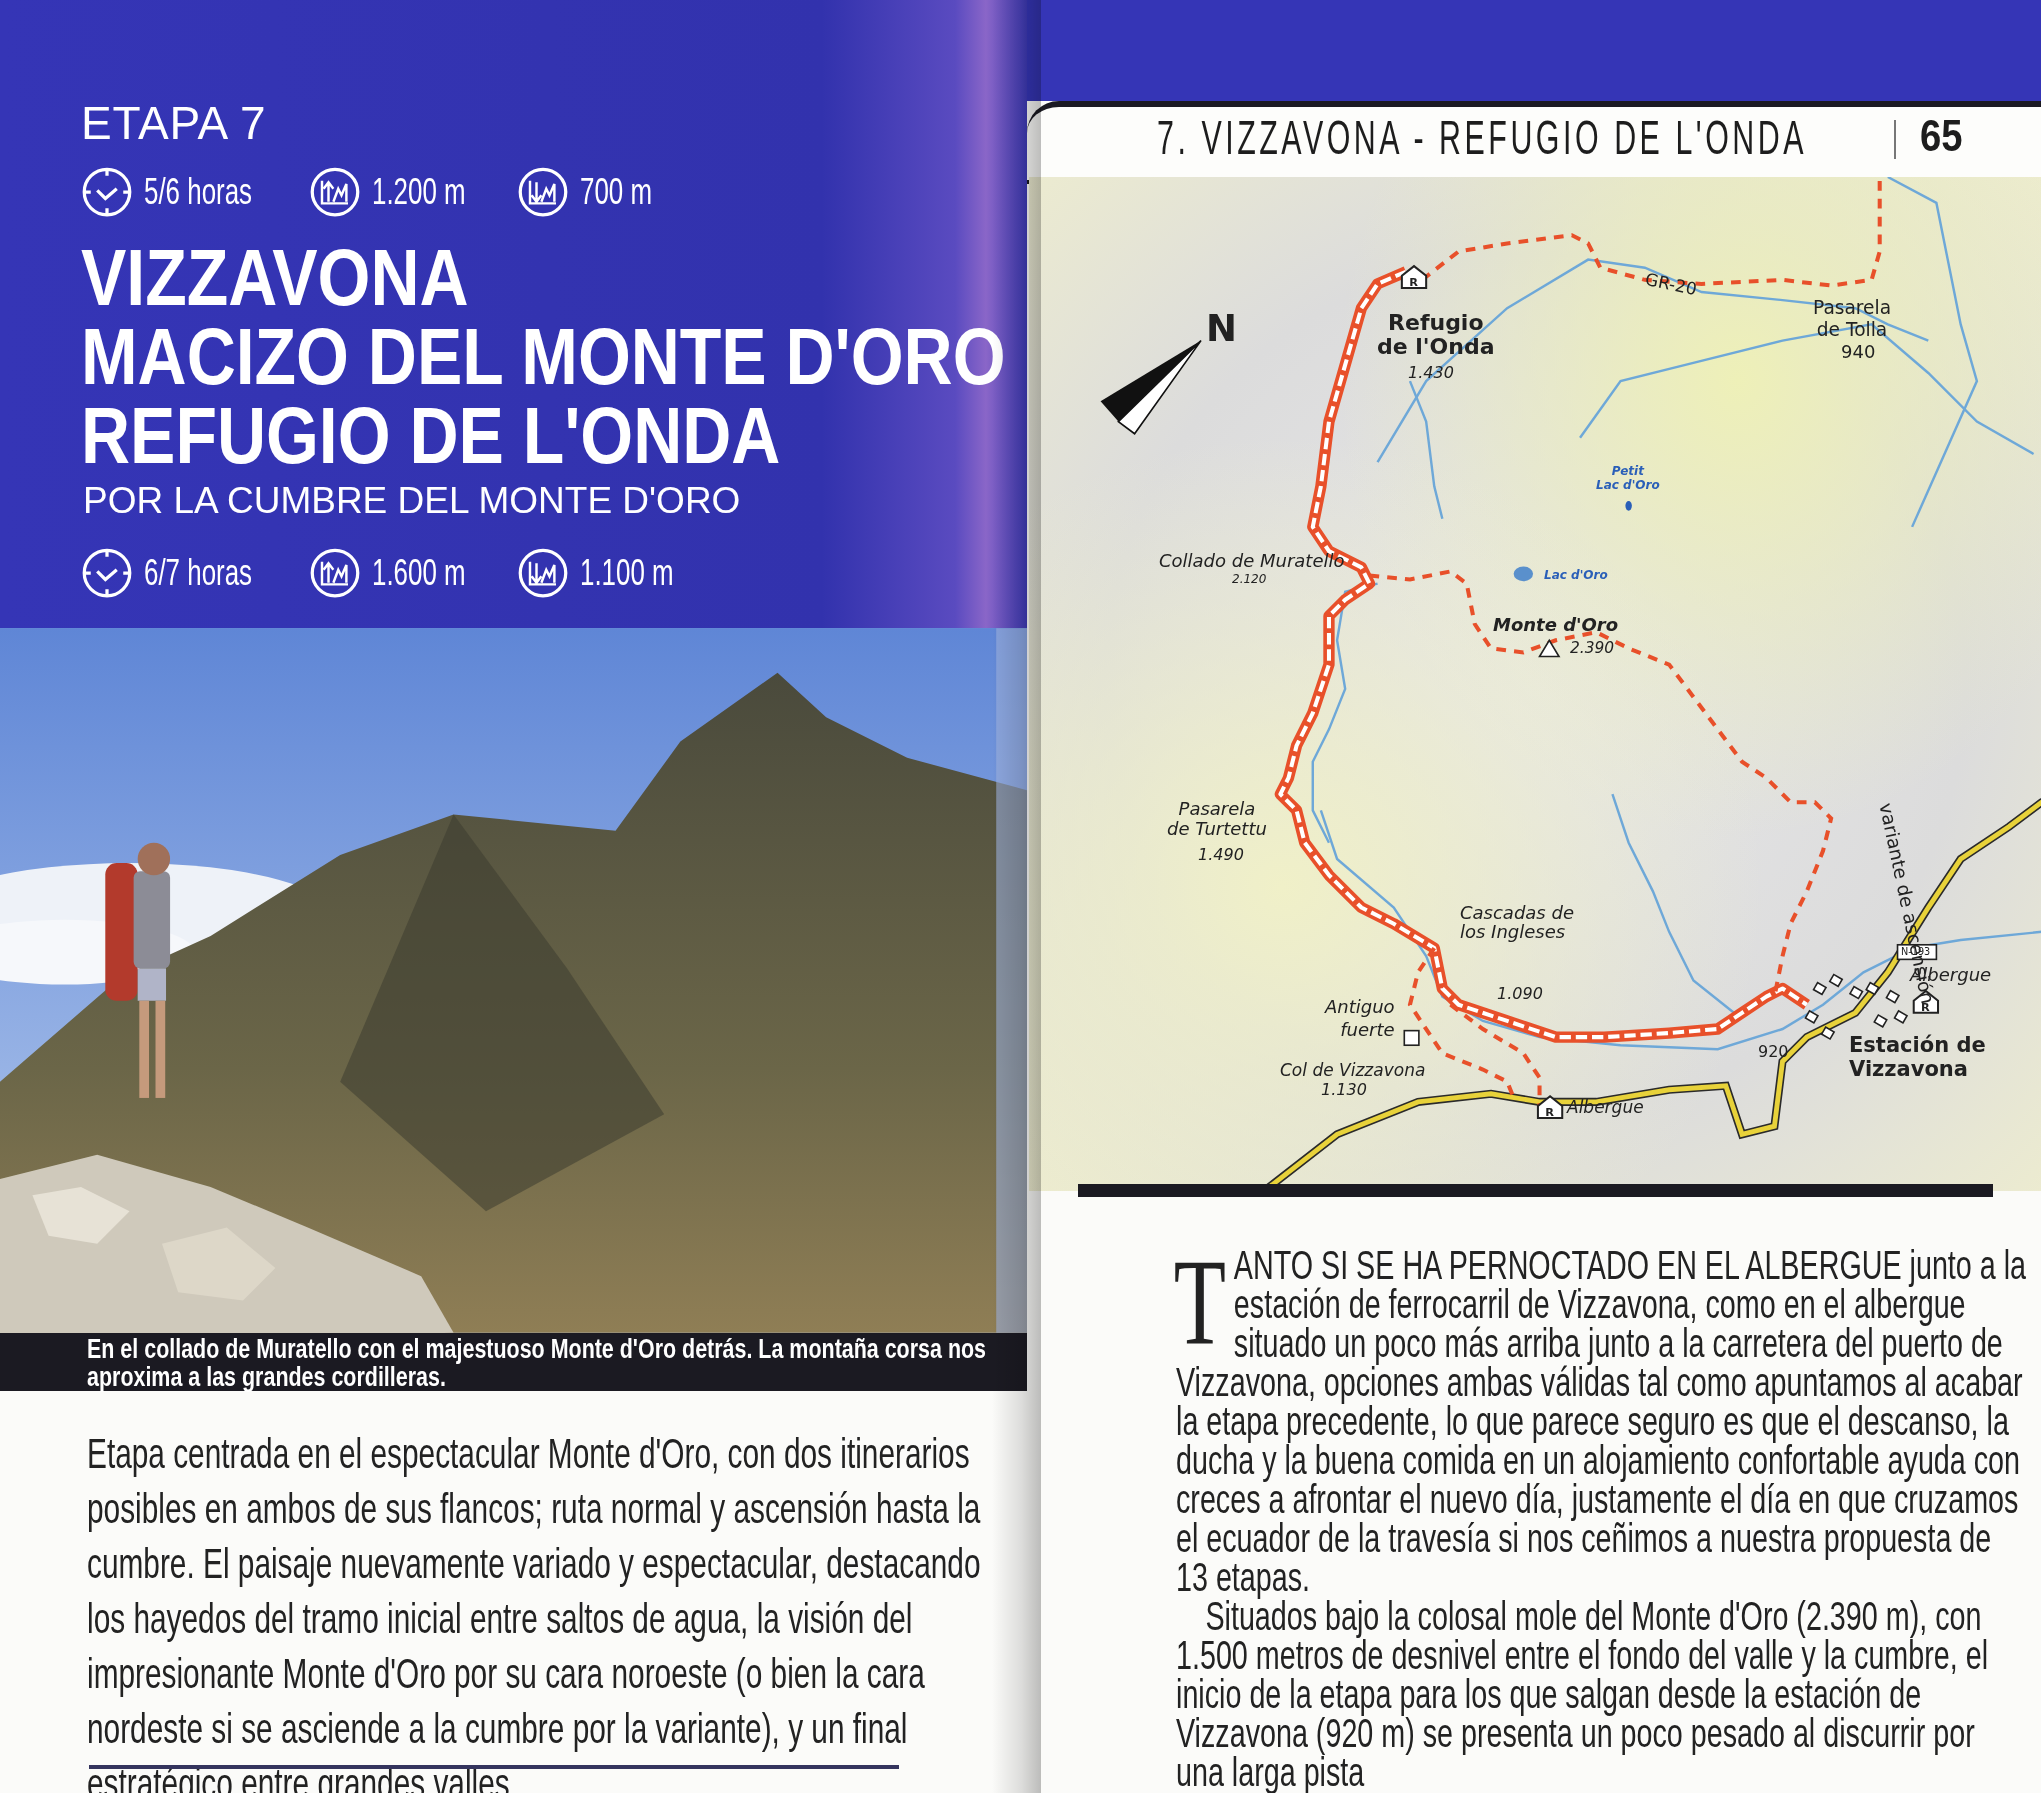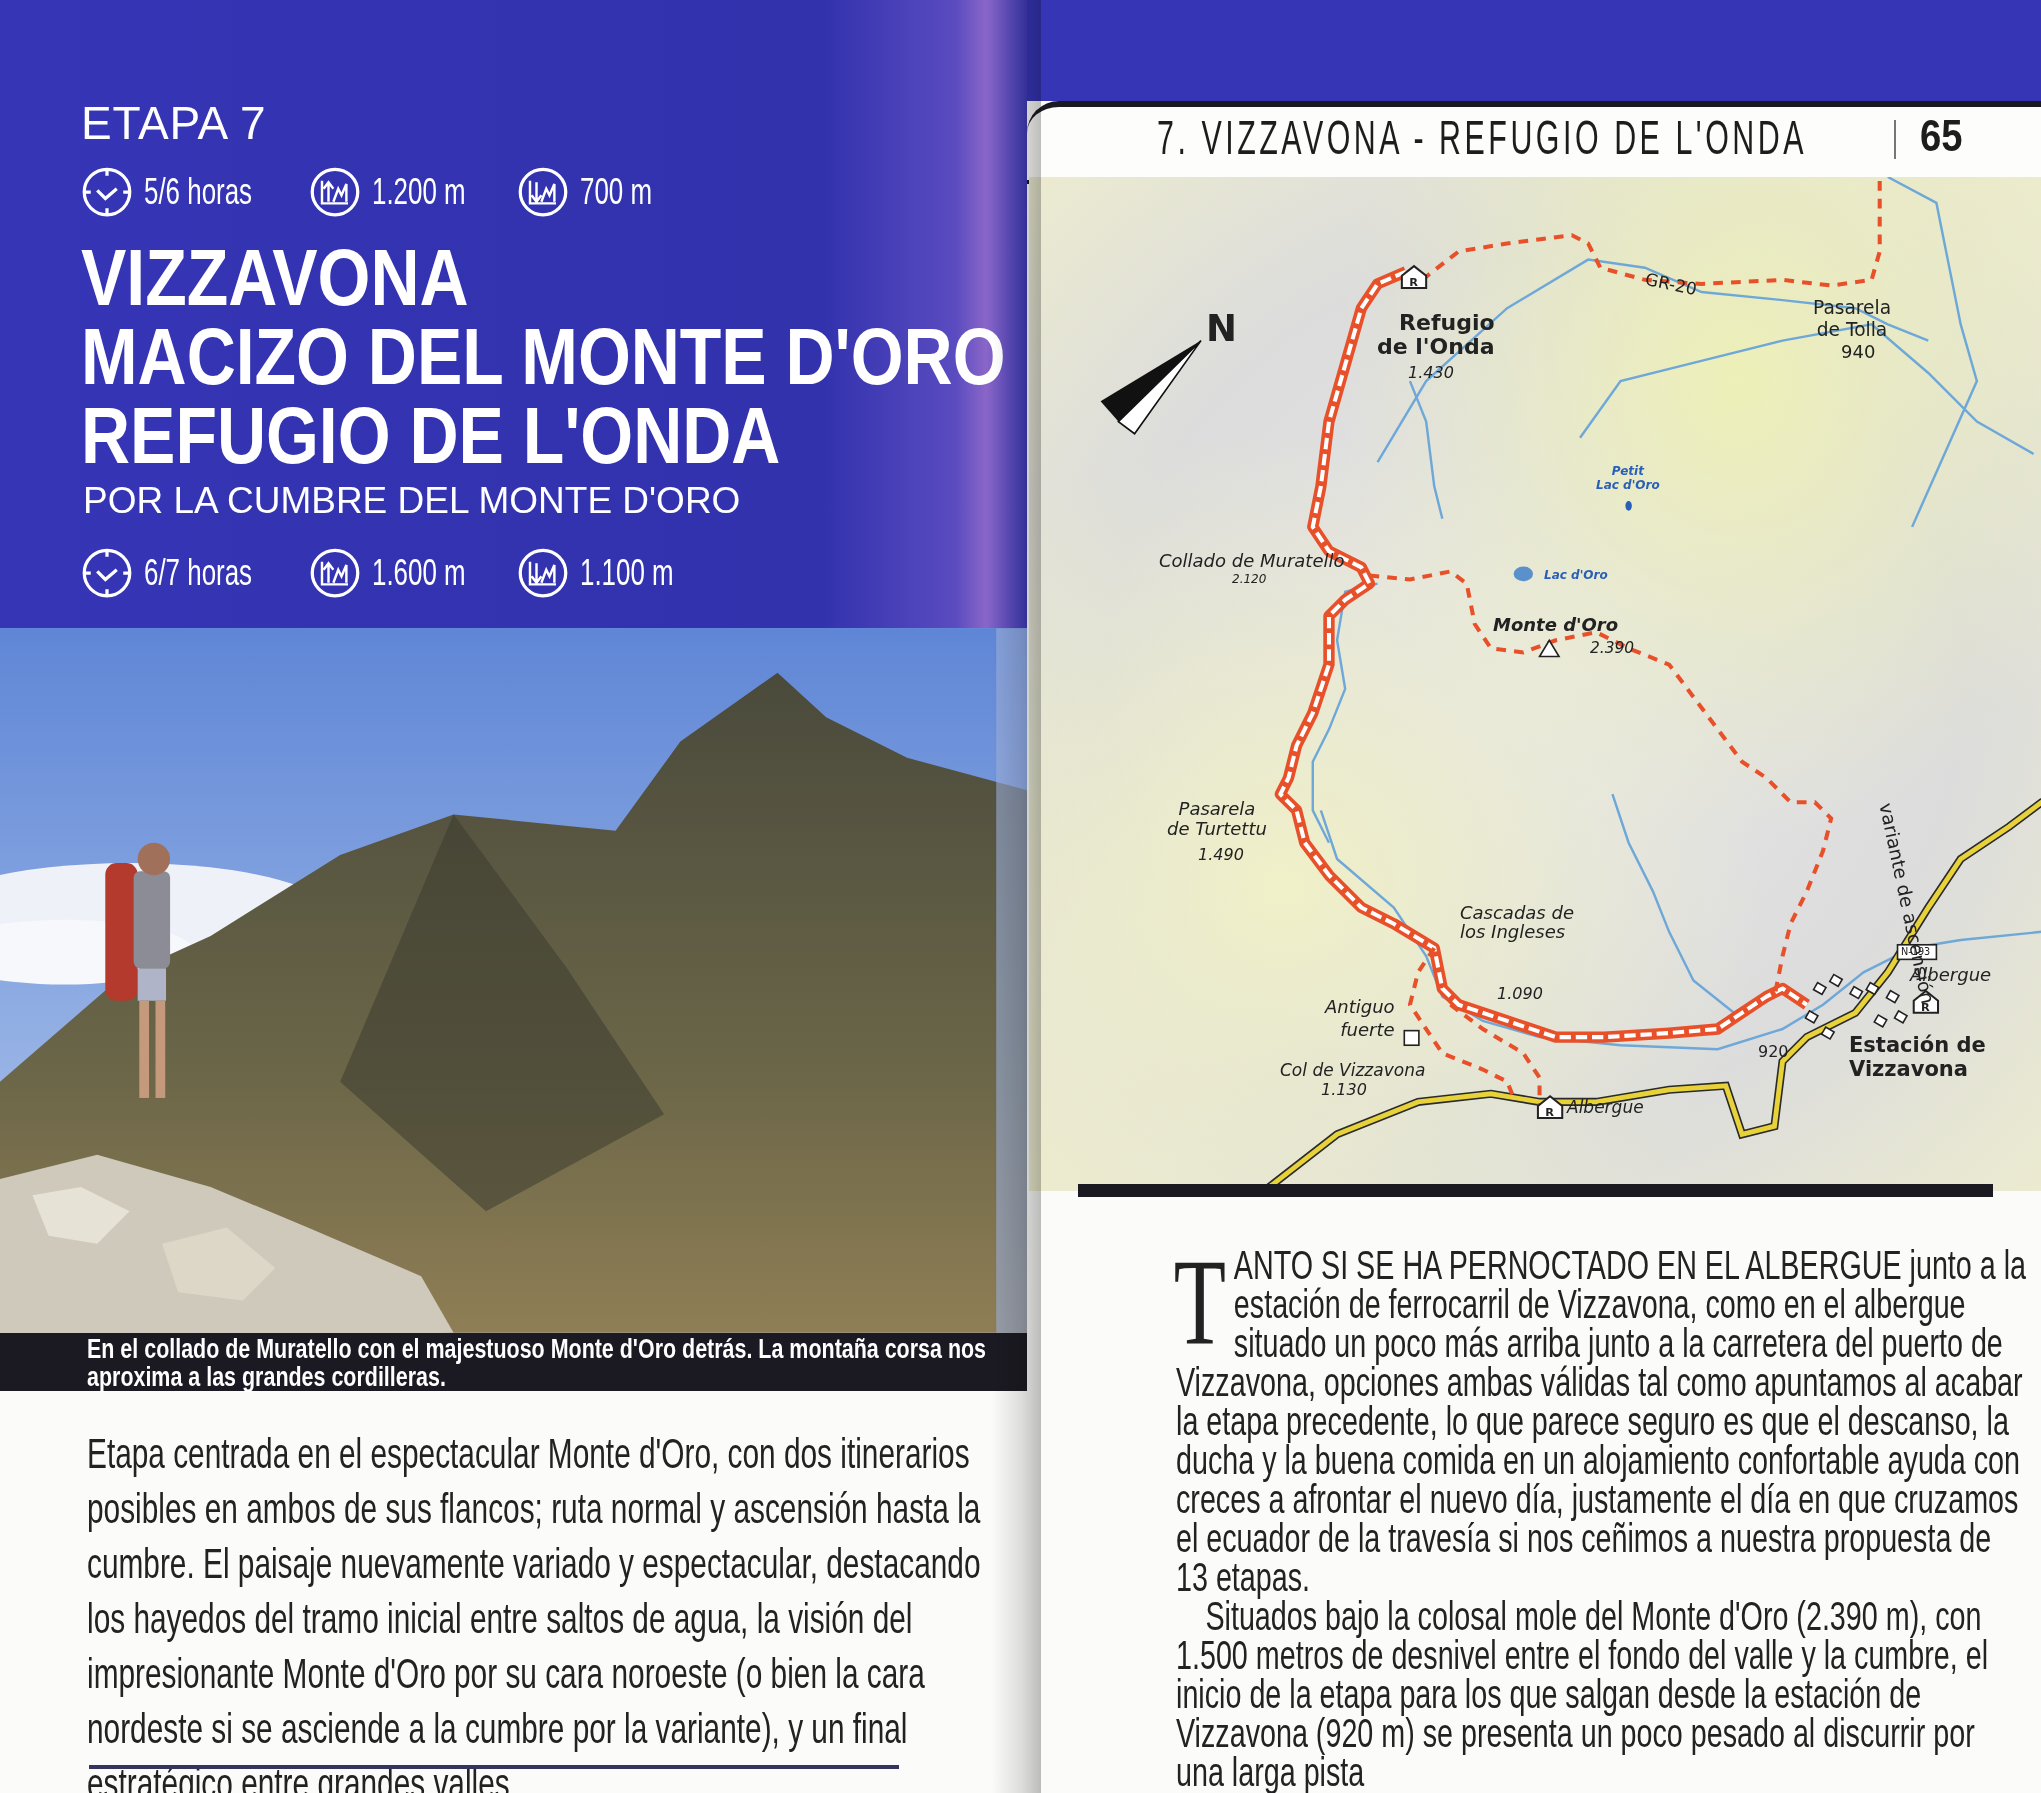--- a/index.html
+++ b/index.html
@@ -211,34 +211,34 @@
       <rect x="2315" y="1255" width="12" height="10" transform="rotate(30 2321 1260)"></rect>
       <rect x="2340" y="1250" width="12" height="10" transform="rotate(30 2346 1255)"></rect>
     </g>
 
     <rect x="1733" y="1272" width="18" height="18" fill="#fff" stroke="#222" stroke-width="2"></rect>
 
     <rect x="2342" y="1166" width="48" height="18" fill="#fff" stroke="#222" stroke-width="2"></rect>
   </svg>
 
   <div class="mlabel b" style="left:177px;top:130px;font-size:37px;">N</div>
-  <div class="mlabel b" style="left:348px;top:134px;font-size:22px;line-height:24px;text-align:right;white-space:pre;">Refugio
+  <div class="mlabel b" style="left:348px;top:134px;font-size:22px;line-height:24px;text-align:center;white-space:pre;">Refugio
 de l'Onda</div>
   <div class="mlabel it" style="left:379px;top:186px;font-size:16px;">1.430</div>
   <div class="mlabel" style="left:616px;top:97px;font-size:17px;transform:rotate(12deg);">GR-20</div>
   <div class="mlabel" style="left:784px;top:120px;font-size:18.6px;line-height:22px;text-align:center;white-space:pre;">Pasarela
 de Tolla</div>
   <div class="mlabel" style="left:800px;top:164px;font-size:18px;margin-left:12px;">940</div>
   <div class="mlabel water" style="left:567px;top:288px;font-size:12px;line-height:13.8px;text-align:center;white-space:pre;">Petit
 Lac d'Oro</div>
   <div class="mlabel water" style="left:515px;top:391px;font-size:12px;">Lac d'Oro</div>
   <div class="mlabel it" style="left:130px;top:373px;font-size:18px;">Collado de Muratello</div>
   <div class="mlabel it" style="left:203px;top:395px;font-size:12px;">2.120</div>
   <div class="mlabel b it" style="left:464px;top:437px;font-size:18px;">Monte d'Oro</div>
-  <div class="mlabel it" style="left:541px;top:462px;font-size:15.4px;margin-left:20px;">2.390</div>
+  <div class="mlabel it" style="left:541px;top:462px;font-size:15.4px;">2.390</div>
   <div class="mlabel it" style="left:138px;top:622px;font-size:18px;line-height:20px;text-align:center;white-space:pre;">Pasarela
 de Turtettu</div>
   <div class="mlabel it" style="left:169px;top:668px;font-size:16px;">1.490</div>
   <div class="mlabel" style="left:867px;top:624px;font-size:18.6px;transform:rotate(78deg);transform-origin:left top;">variante de ascensión</div>
   <div class="mlabel it" style="left:431px;top:726px;font-size:18px;line-height:19px;white-space:pre;">Cascadas de
 los Ingleses</div>
   <div class="mlabel it" style="left:468px;top:807px;font-size:16px;">1.090</div>
   <div class="mlabel it" style="left:296px;top:818px;font-size:18px;line-height:23px;text-align:right;white-space:pre;">Antiguo
 fuerte</div>
   <div class="mlabel it" style="left:251px;top:883px;font-size:17px;">Col de Vizzavona</div>

